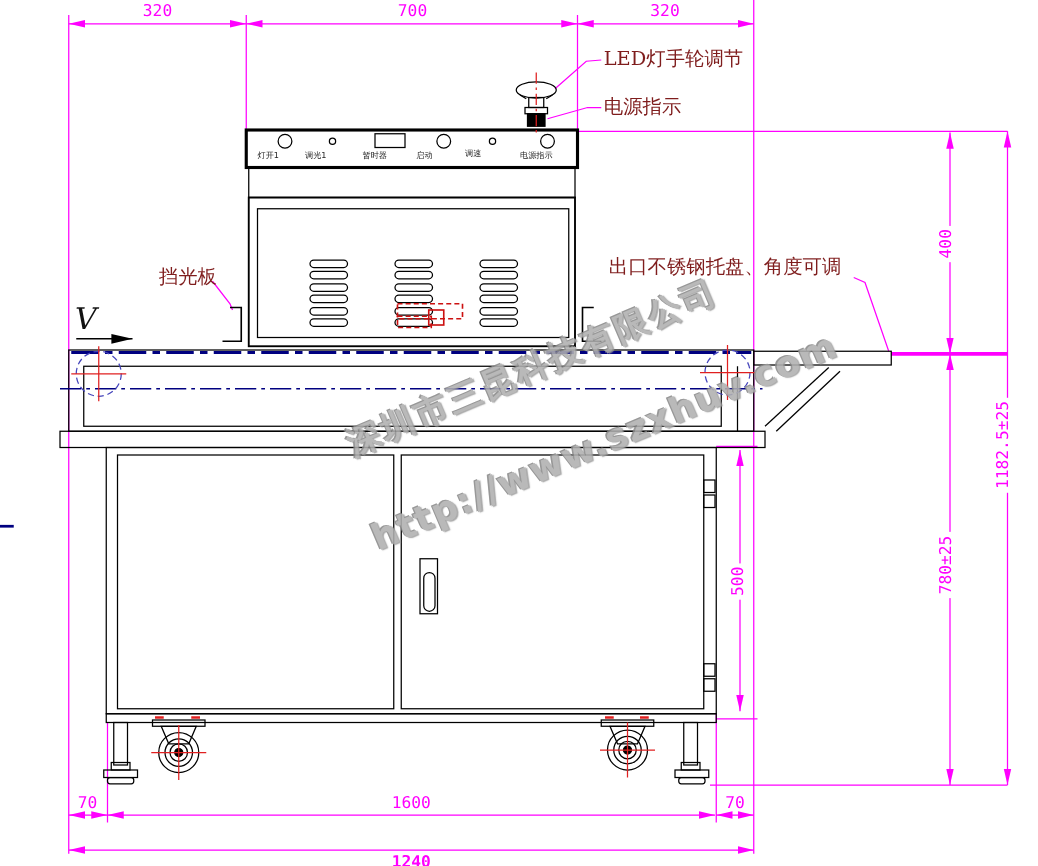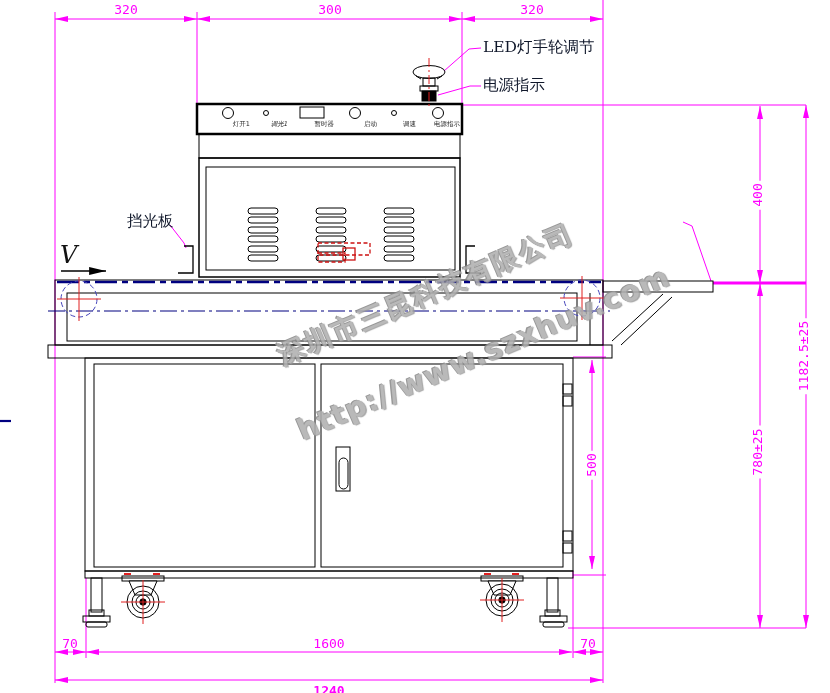--- a/index.html
+++ b/index.html
@@ -3,23 +3,23 @@
 <meta charset="utf-8">
 <style>
   html,body{margin:0;padding:0;background:#fff;}
   #stage{position:relative;width:830px;height:693px;background:#ffffff;overflow:hidden;
          font-family:"DejaVu Sans",sans-serif;}
   #stage svg{position:absolute;left:0;top:0;}
   .txt{position:absolute;white-space:nowrap;line-height:1;}
   .dim{font-family:"DejaVu Sans Mono",monospace;font-size:13px;color:#FF00FF;}
   .dim-c{transform:translate(-50%,-50%);text-align:center;}
   .dim-v{transform:translate(-50%,-50%) rotate(-90deg);background:#fff;padding:0 3px;}
-  .ann{font-family:"DejaVu Serif","DejaVu Sans",serif;font-size:15.5px;color:#0f172a;text-align:right;}
+  .ann{font-family:"DejaVu Serif","DejaVu Sans",serif;font-size:15.5px;color:#7f1d1d;text-align:right;}
   .panel-lbl{font-family:"DejaVu Sans",sans-serif;font-size:6.5px;color:#222;
-             width:44px;text-align:right;transform:translateX(-50%);}
+             width:44px;text-align:left;transform:translateX(-50%);}
   .vlabel{font-family:"DejaVu Serif",serif;font-size:24px;font-style:italic;color:#111;}
   .wm{position:absolute;font-weight:bold;color:#b0b0b0;opacity:.88;
       text-shadow:-1px -1px 0 #8a8a8a,1px 1px 1px #9a9a9a;transform-origin:left top;}
   .wm-company{font-size:27px;letter-spacing:2px;transform:rotate(-23deg);}
   .wm-url{font-size:29px;letter-spacing:1px;transform:rotate(-23deg);}
 </style>
 </head>
 <body>
 
 <div id="stage">
@@ -205,40 +205,41 @@
   <g fill="none" stroke="#CC1111" stroke-width="1.3">
     <rect x="318" y="243" width="52" height="12" stroke-dasharray="4,2.5"></rect>
     <rect x="318" y="253" width="27" height="9" stroke-dasharray="4,2.5"></rect>
     <rect x="343" y="248" width="12" height="12"></rect>
   </g>
 
   <line x1="61" y1="271" x2="106" y2="271" stroke="#000" stroke-width="1.3" marker-end="url(#arrK)"></line>
 </svg>
 
 <span class="txt dim dim-c" style="left:126px;top:9px;">320</span>
-<span class="txt dim dim-c" style="left:330px;top:9px;">300</span>
+<span class="txt dim dim-c" style="left:330px;top:9px;">700</span>
 <span class="txt dim dim-c" style="left:532px;top:9px;">320</span>
 
 <span class="txt dim dim-v" style="left:757px;top:195px;">400</span>
 <span class="txt dim dim-v" style="left:803px;top:356px;">1182.5±25</span>
 <span class="txt dim dim-v" style="left:757px;top:452px;">780±25</span>
 <span class="txt dim dim-v" style="left:591px;top:465px;">500</span>
 
 <span class="txt dim dim-c" style="left:70px;top:643px;">70</span>
 <span class="txt dim dim-c" style="left:329px;top:643px;">1600</span>
 <span class="txt dim dim-c" style="left:588px;top:643px;">70</span>
 <span class="txt dim dim-c" style="left:329px;top:690px;font-weight:bold;">1240</span>
 
 <span class="txt ann" style="left:483px;top:40px;">LED灯手轮调节</span>
 <span class="txt ann" style="left:483px;top:78px;">电源指示</span>
 <span class="txt ann" style="left:127px;top:214px;">挡光板</span>
+<span class="txt ann" style="left:487px;top:206px;">出口不锈钢托盘、角度可调</span>
 <span class="txt vlabel" style="left:60px;top:243px;">V</span>
 
 <span class="txt panel-lbl" style="left:228px;top:121px;">灯开1</span>
-<span class="txt panel-lbl" style="left:266px;top:121px;font-style:italic;">调光1</span>
+<span class="txt panel-lbl" style="left:266px;top:121px;">调光1</span>
 <span class="txt panel-lbl" style="left:312px;top:121px;">暂时器</span>
 <span class="txt panel-lbl" style="left:355px;top:121px;">启动</span>
 <span class="txt panel-lbl" style="left:394px;top:121px;font-family:Liberation Serif, serif;">调速</span>
 <span class="txt panel-lbl" style="left:438px;top:121px;">电源指示</span>
 
 <div class="wm wm-company" style="left:272px;top:340px;">深圳市三昆科技有限公司</div>
 <div class="wm wm-url" style="left:292px;top:416px;">http://www.szxhuv.com</div>
 
 </div>
 

